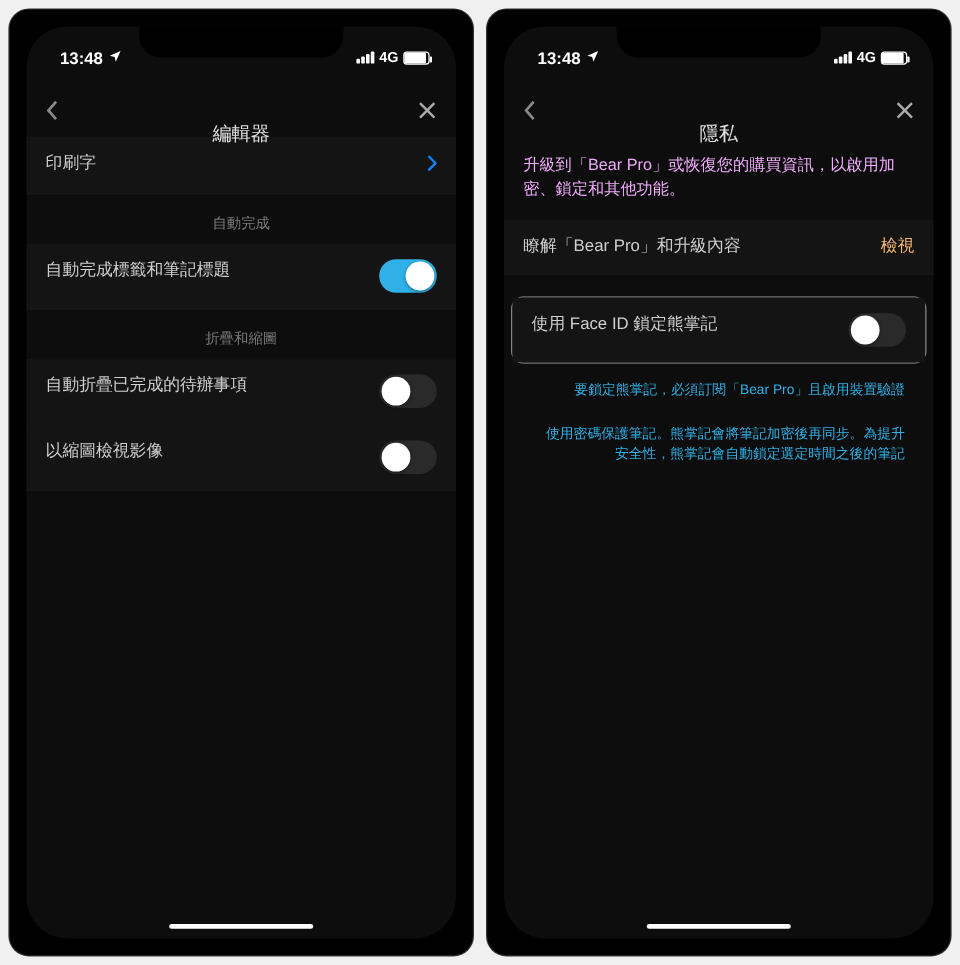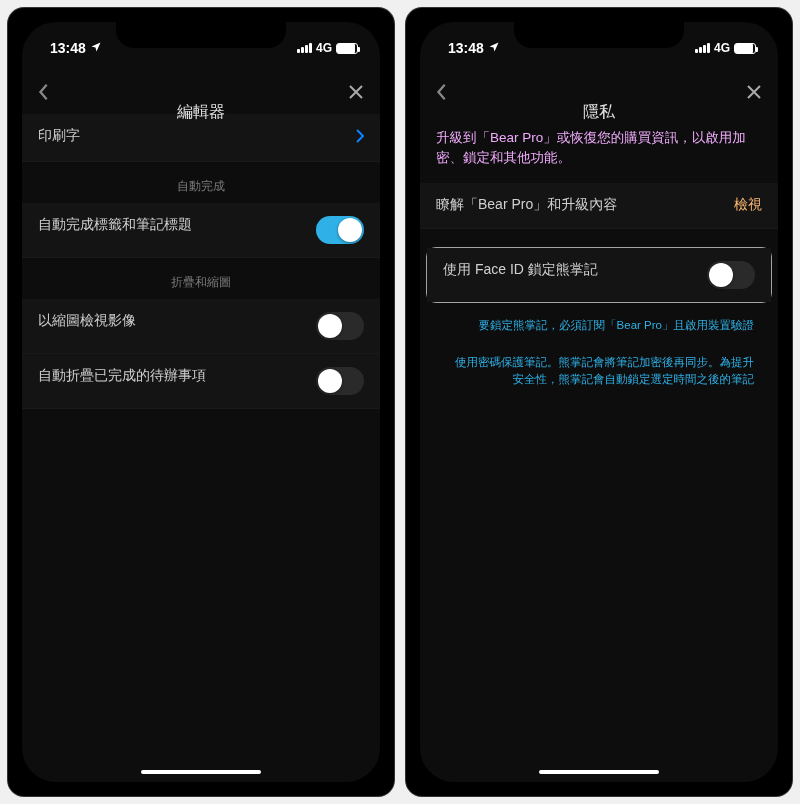--- a/index.html
+++ b/index.html
@@ -186,27 +186,27 @@
       <div class="section-header">自動完成</div>
       <div class="row">
         <span>自動完成標籤和筆記標題</span>
         <div class="toggle on">
             <div class="knob"></div>
           </div>
       </div>
 
       <div class="section-header">折疊和縮圖</div>
       <div class="row">
-        <span>以縮圖檢視影像</span>
+        <span>自動折疊已完成的待辦事項</span>
         <div class="toggle">
             <div class="knob"></div>
           </div>
       </div>
       <div class="row">
-        <span>自動折疊已完成的待辦事項</span>
+        <span>以縮圖檢視影像</span>
         <div class="toggle">
             <div class="knob"></div>
           </div>
       </div>
     </div>
 
     <div class="home-indicator"></div>
   </div>
 </div>
 

